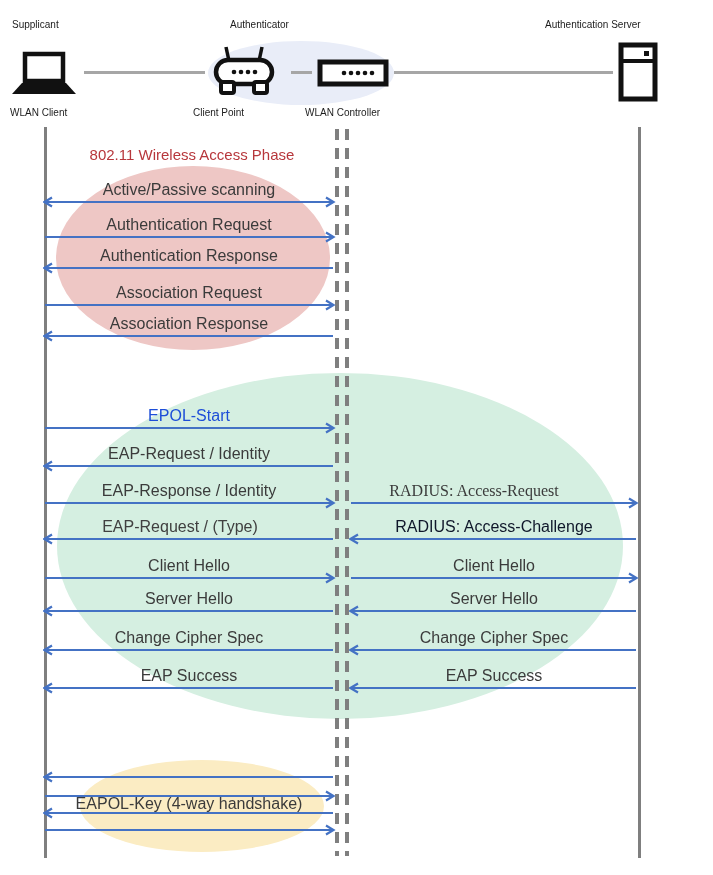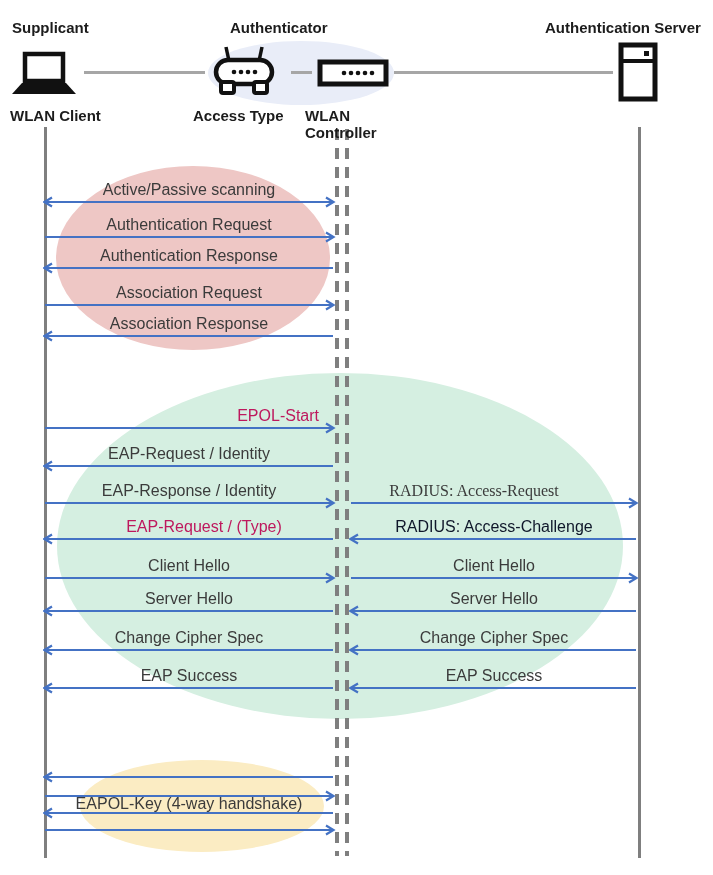--- a/index.html
+++ b/index.html
@@ -1,20 +1,20 @@
 <!DOCTYPE html>
 <html style="--lifeline: #7f7f7f;"><head>
 <meta charset="utf-8">
 <style>
   :root{ --lifeline:#7f7f7f; }
   html,body{margin:0;padding:0;background:#fff;}
   #canvas{position:relative;width:713px;height:875px;background:#fff;overflow:hidden;
           font-family:"Liberation Sans",sans-serif;}
   .abs{position:absolute;}
-  .lbl{position:absolute;font-size:15px;color:#1c1c1c;white-space:nowrap;font-weight:bold;}
+  .lbl{position:absolute;font-size:10px;color:#1c1c1c;white-space:nowrap;}
   .lbl.ctr{white-space:normal;}
   .msg{position:absolute;font-size:16px;color:#3b3b3b;text-align:center;white-space:nowrap;}
   .ellipse{position:absolute;border-radius:50%;}
   .lifeline{position:absolute;width:3px;background:var(--lifeline);}
   .dashed{position:absolute;width:4px;
           background:repeating-linear-gradient(to bottom,var(--lifeline) 0 11px,transparent 11px 19px);}
   .connector{position:absolute;height:3px;background:#a6a6a6;}
   .phase-title{position:absolute;font-size:15px;font-weight:400;text-align:center;line-height:18px;}
   #arrows{position:absolute;left:0;top:0;pointer-events:none;}
 </style>
@@ -64,23 +64,24 @@
     <rect x="4" y="3" width="34" height="54" fill="#fff" stroke="#111" stroke-width="5"></rect>
     <line x1="4" y1="19" x2="38" y2="19" stroke="#111" stroke-width="4"></line>
     <rect x="27" y="9" width="5" height="5" fill="#111"></rect>
   </svg>
 
   <div class="lbl" style="left:12px;top:19px">Supplicant</div>
   <div class="lbl ctr" style="left:230px;top:19px;width:146px">Authenticator</div>
   <div class="lbl ctr" style="left:545px;top:19px;width:177px">Authentication Server</div>
 
   <div class="lbl" style="left:10px;top:107px">WLAN Client</div>
-  <div class="lbl ctr" style="left:193px;top:107px;width:100px">Access Type</div>
+  <div class="lbl ctr" style="left:193px;top:107px;width:100px">Client Point</div>
   <div class="lbl ctr" style="left:305px;top:107px;width:114px">WLAN Controller</div>
 
+  <div class="phase-title" style="left: 62px; top: 146px; width: 260px; color: rgb(183, 55, 60);">802.11 Wireless Access Phase</div>
 
   <svg id="arrows" width="713" height="875" viewBox="0 0 713 875">
       <defs>
         <marker id="arr" viewBox="0 0 12 12" refX="9.5" refY="6" markerWidth="12" markerHeight="12" markerUnits="userSpaceOnUse" orient="auto-start-reverse">
           <path d="M2.5,1.5 L10,6 L2.5,10.5" fill="none" stroke="#4472c4" stroke-width="2.2"></path>
         </marker>
       </defs>
       <line x1="45" y1="202" x2="333" y2="202" stroke="#4472c4" stroke-width="2.2" marker-end="url(#arr)" marker-start="url(#arr)"></line>
       <line x1="45" y1="237" x2="333" y2="237" stroke="#4472c4" stroke-width="2.2" marker-end="url(#arr)"></line>
       <line x1="333" y1="268" x2="45" y2="268" stroke="#4472c4" stroke-width="2.2" marker-end="url(#arr)"></line>
@@ -104,24 +105,24 @@
       <line x1="636" y1="611" x2="351" y2="611" stroke="#4472c4" stroke-width="2.2" marker-end="url(#arr)"></line>
       <line x1="636" y1="650" x2="351" y2="650" stroke="#4472c4" stroke-width="2.2" marker-end="url(#arr)"></line>
       <line x1="636" y1="688" x2="351" y2="688" stroke="#4472c4" stroke-width="2.2" marker-end="url(#arr)"></line>
     </svg>
   <div id="labels">
       <div class="msg" style="left: 59px; width: 260px; top: 181px; color: rgb(59, 59, 59);">Active/Passive scanning</div>
       <div class="msg" style="left: 59px; width: 260px; top: 216px; color: rgb(59, 59, 59);">Authentication Request</div>
       <div class="msg" style="left: 59px; width: 260px; top: 247px; color: rgb(59, 59, 59);">Authentication Response</div>
       <div class="msg" style="left: 59px; width: 260px; top: 284px; color: rgb(59, 59, 59);">Association Request</div>
       <div class="msg" style="left: 59px; width: 260px; top: 315px; color: rgb(59, 59, 59);">Association Response</div>
-      <div class="msg" style="left: 59px; width: 260px; top: 407px; color: #be185d; text-align: right;">EPOL-Start</div>
+      <div class="msg" style="left: 59px; width: 260px; top: 407px; color: #1d4ed8;">EPOL-Start</div>
       <div class="msg" style="left: 59px; width: 260px; top: 445px; color: rgb(59, 59, 59);">EAP-Request / Identity</div>
       <div class="msg" style="left: 59px; width: 260px; top: 482px; color: rgb(59, 59, 59);">EAP-Response / Identity</div>
-      <div class="msg" style="left: 74px; width: 260px; top: 518px; color: #be185d;">EAP-Request / (Type)</div>
+      <div class="msg" style="left: 50px; width: 260px; top: 518px; color: #404040;">EAP-Request / (Type)</div>
       <div class="msg" style="left: 59px; width: 260px; top: 557px; color: rgb(59, 59, 59);">Client Hello</div>
       <div class="msg" style="left: 59px; width: 260px; top: 590px; color: rgb(59, 59, 59);">Server Hello</div>
       <div class="msg" style="left: 59px; width: 260px; top: 629px; color: rgb(59, 59, 59);">Change Cipher Spec</div>
       <div class="msg" style="left: 59px; width: 260px; top: 667px; color: rgb(59, 59, 59);">EAP Success</div>
       <div class="msg" style="left: 59px; width: 260px; top: 795px; color: rgb(59, 59, 59);">EAPOL-Key (4-way handshake)</div>
       <div class="msg" style="left: 344px; width: 260px; top: 482px; color: rgb(59, 59, 59); font-family: Liberation Serif, serif;">RADIUS: Access-Request</div>
       <div class="msg" style="left: 364px; width: 260px; top: 518px; color: #0f172a;">RADIUS: Access-Challenge</div>
       <div class="msg" style="left: 364px; width: 260px; top: 557px; color: rgb(59, 59, 59);">Client Hello</div>
       <div class="msg" style="left: 364px; width: 260px; top: 590px; color: rgb(59, 59, 59);">Server Hello</div>
       <div class="msg" style="left: 364px; width: 260px; top: 629px; color: rgb(59, 59, 59);">Change Cipher Spec</div>

